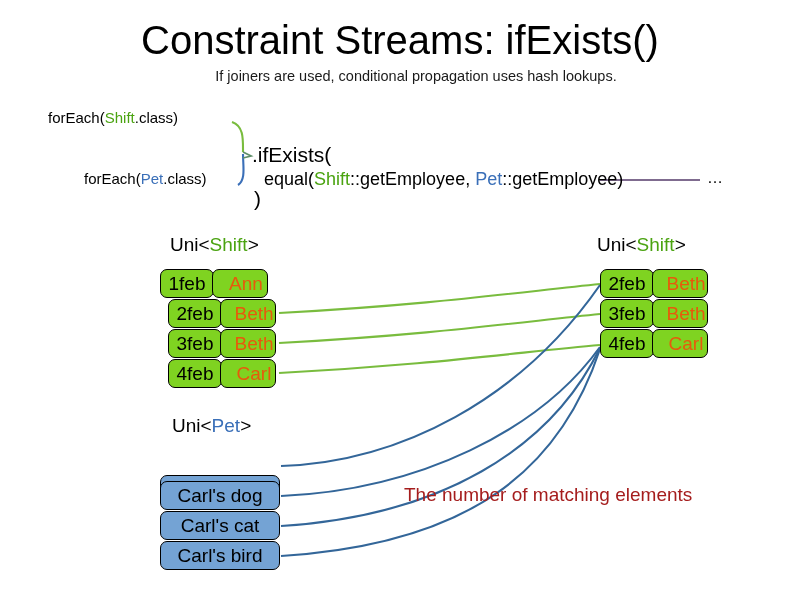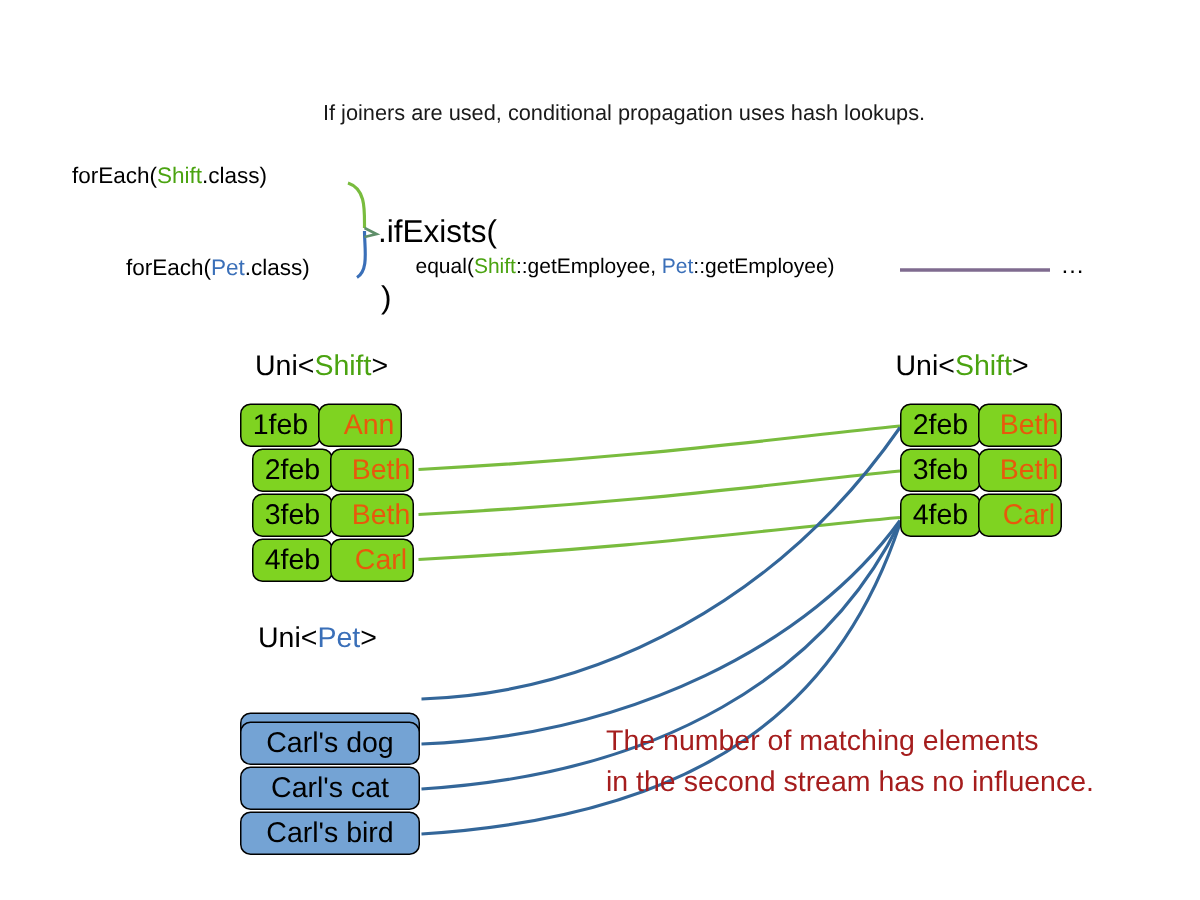--- a/index.html
+++ b/index.html
@@ -21,21 +21,21 @@
   }
 
   .code{position:absolute;font-size:15px;color:#000;white-space:nowrap;}
   .code-shift{position:absolute;left:48px;top:109px;}
   .code-pet{position:absolute;left:48px;top:170px;margin-left:36px;}
   .kw-shift{color:#4aa310;}
   .kw-pet{color:#3a6fb8;}
 
   .ifexists{position:absolute;left:252px;top:143px;font-size:21px;color:#000;white-space:nowrap;}
   .closeparen{position:absolute;left:254px;top:187px;font-size:21px;color:#000;}
-  .equalline{position:absolute;left:277px;top:169px;font-size:14px;color:#000;white-space:nowrap;}
+  .equalline{position:absolute;left:264px;top:169px;font-size:18px;color:#000;white-space:nowrap;}
 
   .ellipsis{position:absolute;left:707px;top:169px;font-size:16px;color:#000;}
 
   .uni-label{position:absolute;font-size:19px;color:#000;white-space:nowrap;}
 
   .tbl{position:absolute;}
   .row{
     position:absolute;display:flex;align-items:stretch;
     height:29px;
   }
@@ -75,20 +75,21 @@
     <path d="M279,313 C430,305 520,292 600,284" fill="none" stroke="#79bc3e" stroke-width="2.1"></path>
     <path d="M279,343 C430,335 520,322 600,314" fill="none" stroke="#79bc3e" stroke-width="2.1"></path>
     <path d="M279,373 C430,365 520,352 600,345" fill="none" stroke="#79bc3e" stroke-width="2.1"></path>
 
     <path d="M281,466 C400,462 520,400 600,285" fill="none" stroke="#336699" stroke-width="2.1"></path>
     <path d="M281,496 C420,490 540,430 600,347" fill="none" stroke="#336699" stroke-width="2.1"></path>
     <path d="M281,526 C440,516 550,450 600,348" fill="none" stroke="#336699" stroke-width="2.1"></path>
     <path d="M281,556 C470,544 560,470 600,349" fill="none" stroke="#336699" stroke-width="2.1"></path>
   </svg>
 
+  <div class="title">Constraint Streams: ifExists()</div>
   <div class="subtitle">If joiners are used, conditional propagation uses hash lookups.</div>
 
   <div class="code code-shift"><span>forEach(</span><span class="kw-shift">Shift</span><span>.class)</span></div>
 
   <div class="code code-pet"><span>forEach(</span><span class="kw-pet">Pet</span><span>.class)</span></div>
 
   <div class="ifexists">.ifExists(</div>
 
   <div class="equalline"><span>equal(</span><span class="kw-shift">Shift</span><span>::getEmployee, </span><span class="kw-pet">Pet</span><span>::getEmployee)</span></div>
 
@@ -146,16 +147,15 @@
     <div class="row" style="left:160px;top:511px;">
       <div class="cell blue c-pet">Carl's cat</div>
     </div>
     <div class="row" style="left:160px;top:541px;">
       <div class="cell blue c-pet">Carl's bird</div>
     </div>
   </div>
 
   <div class="note">
     <div>The number of matching elements</div>
-    <div>in the second stream has no influence.</div>
   </div>
 
 </div>
 
 </body></html>

